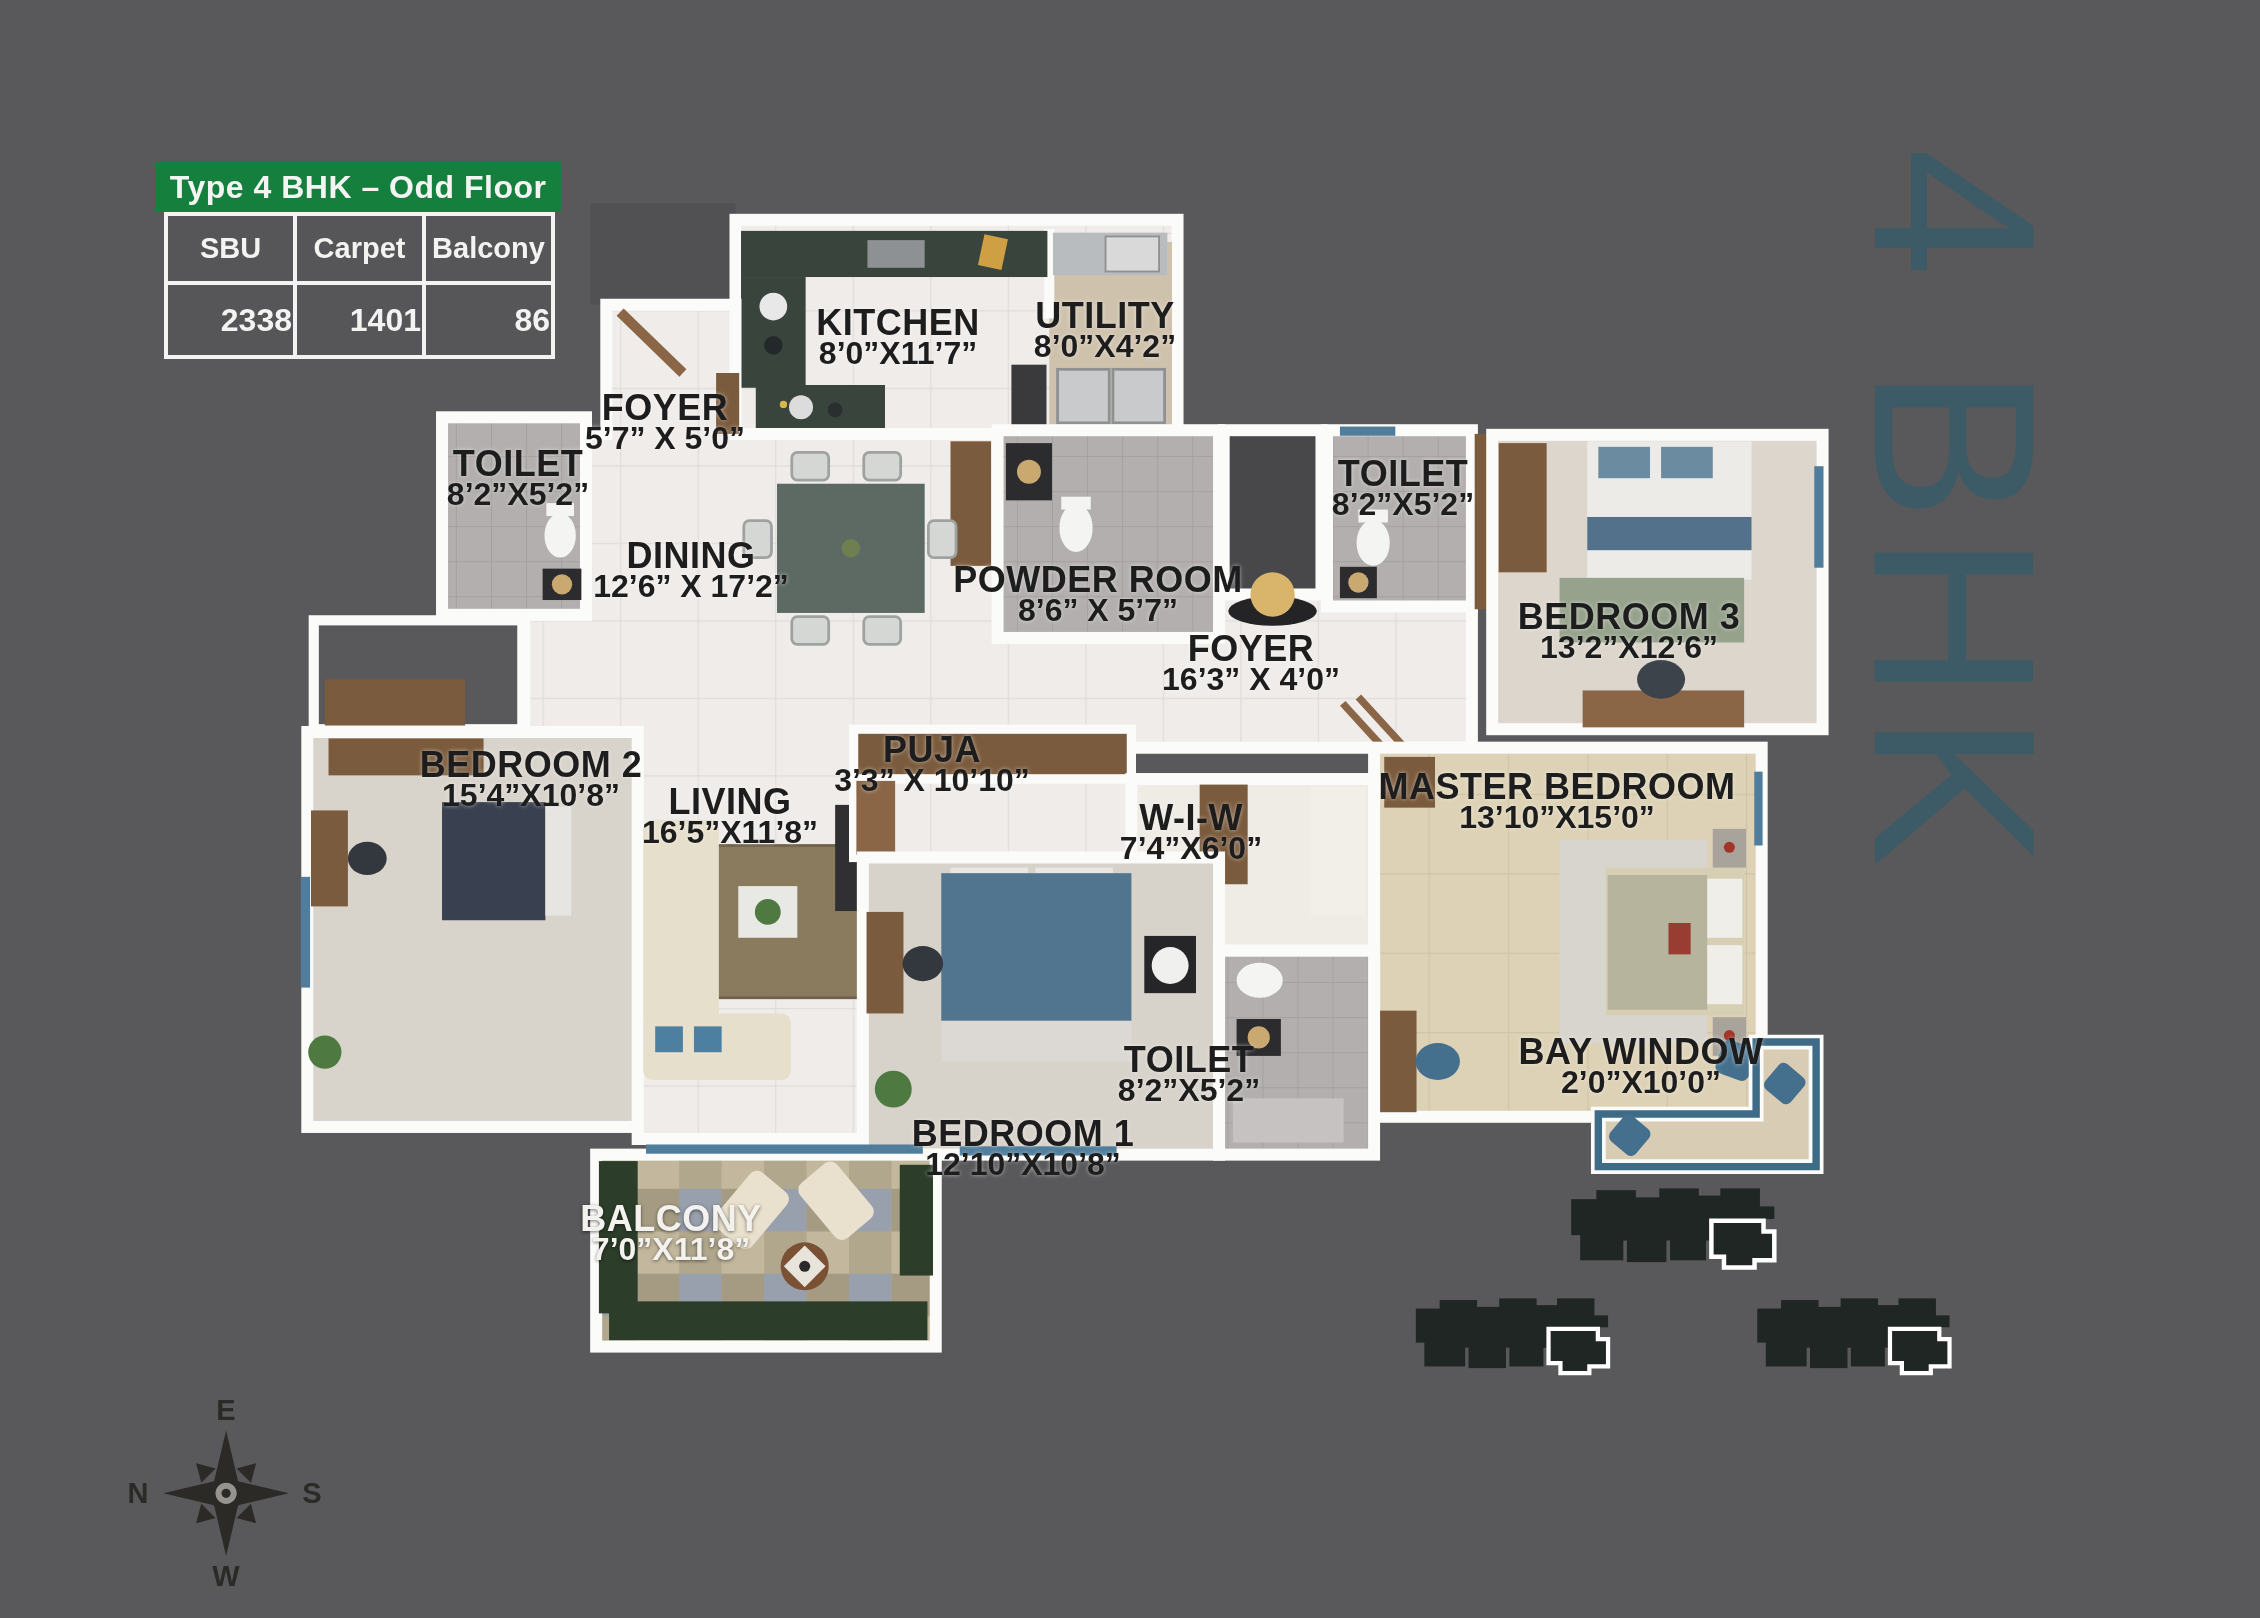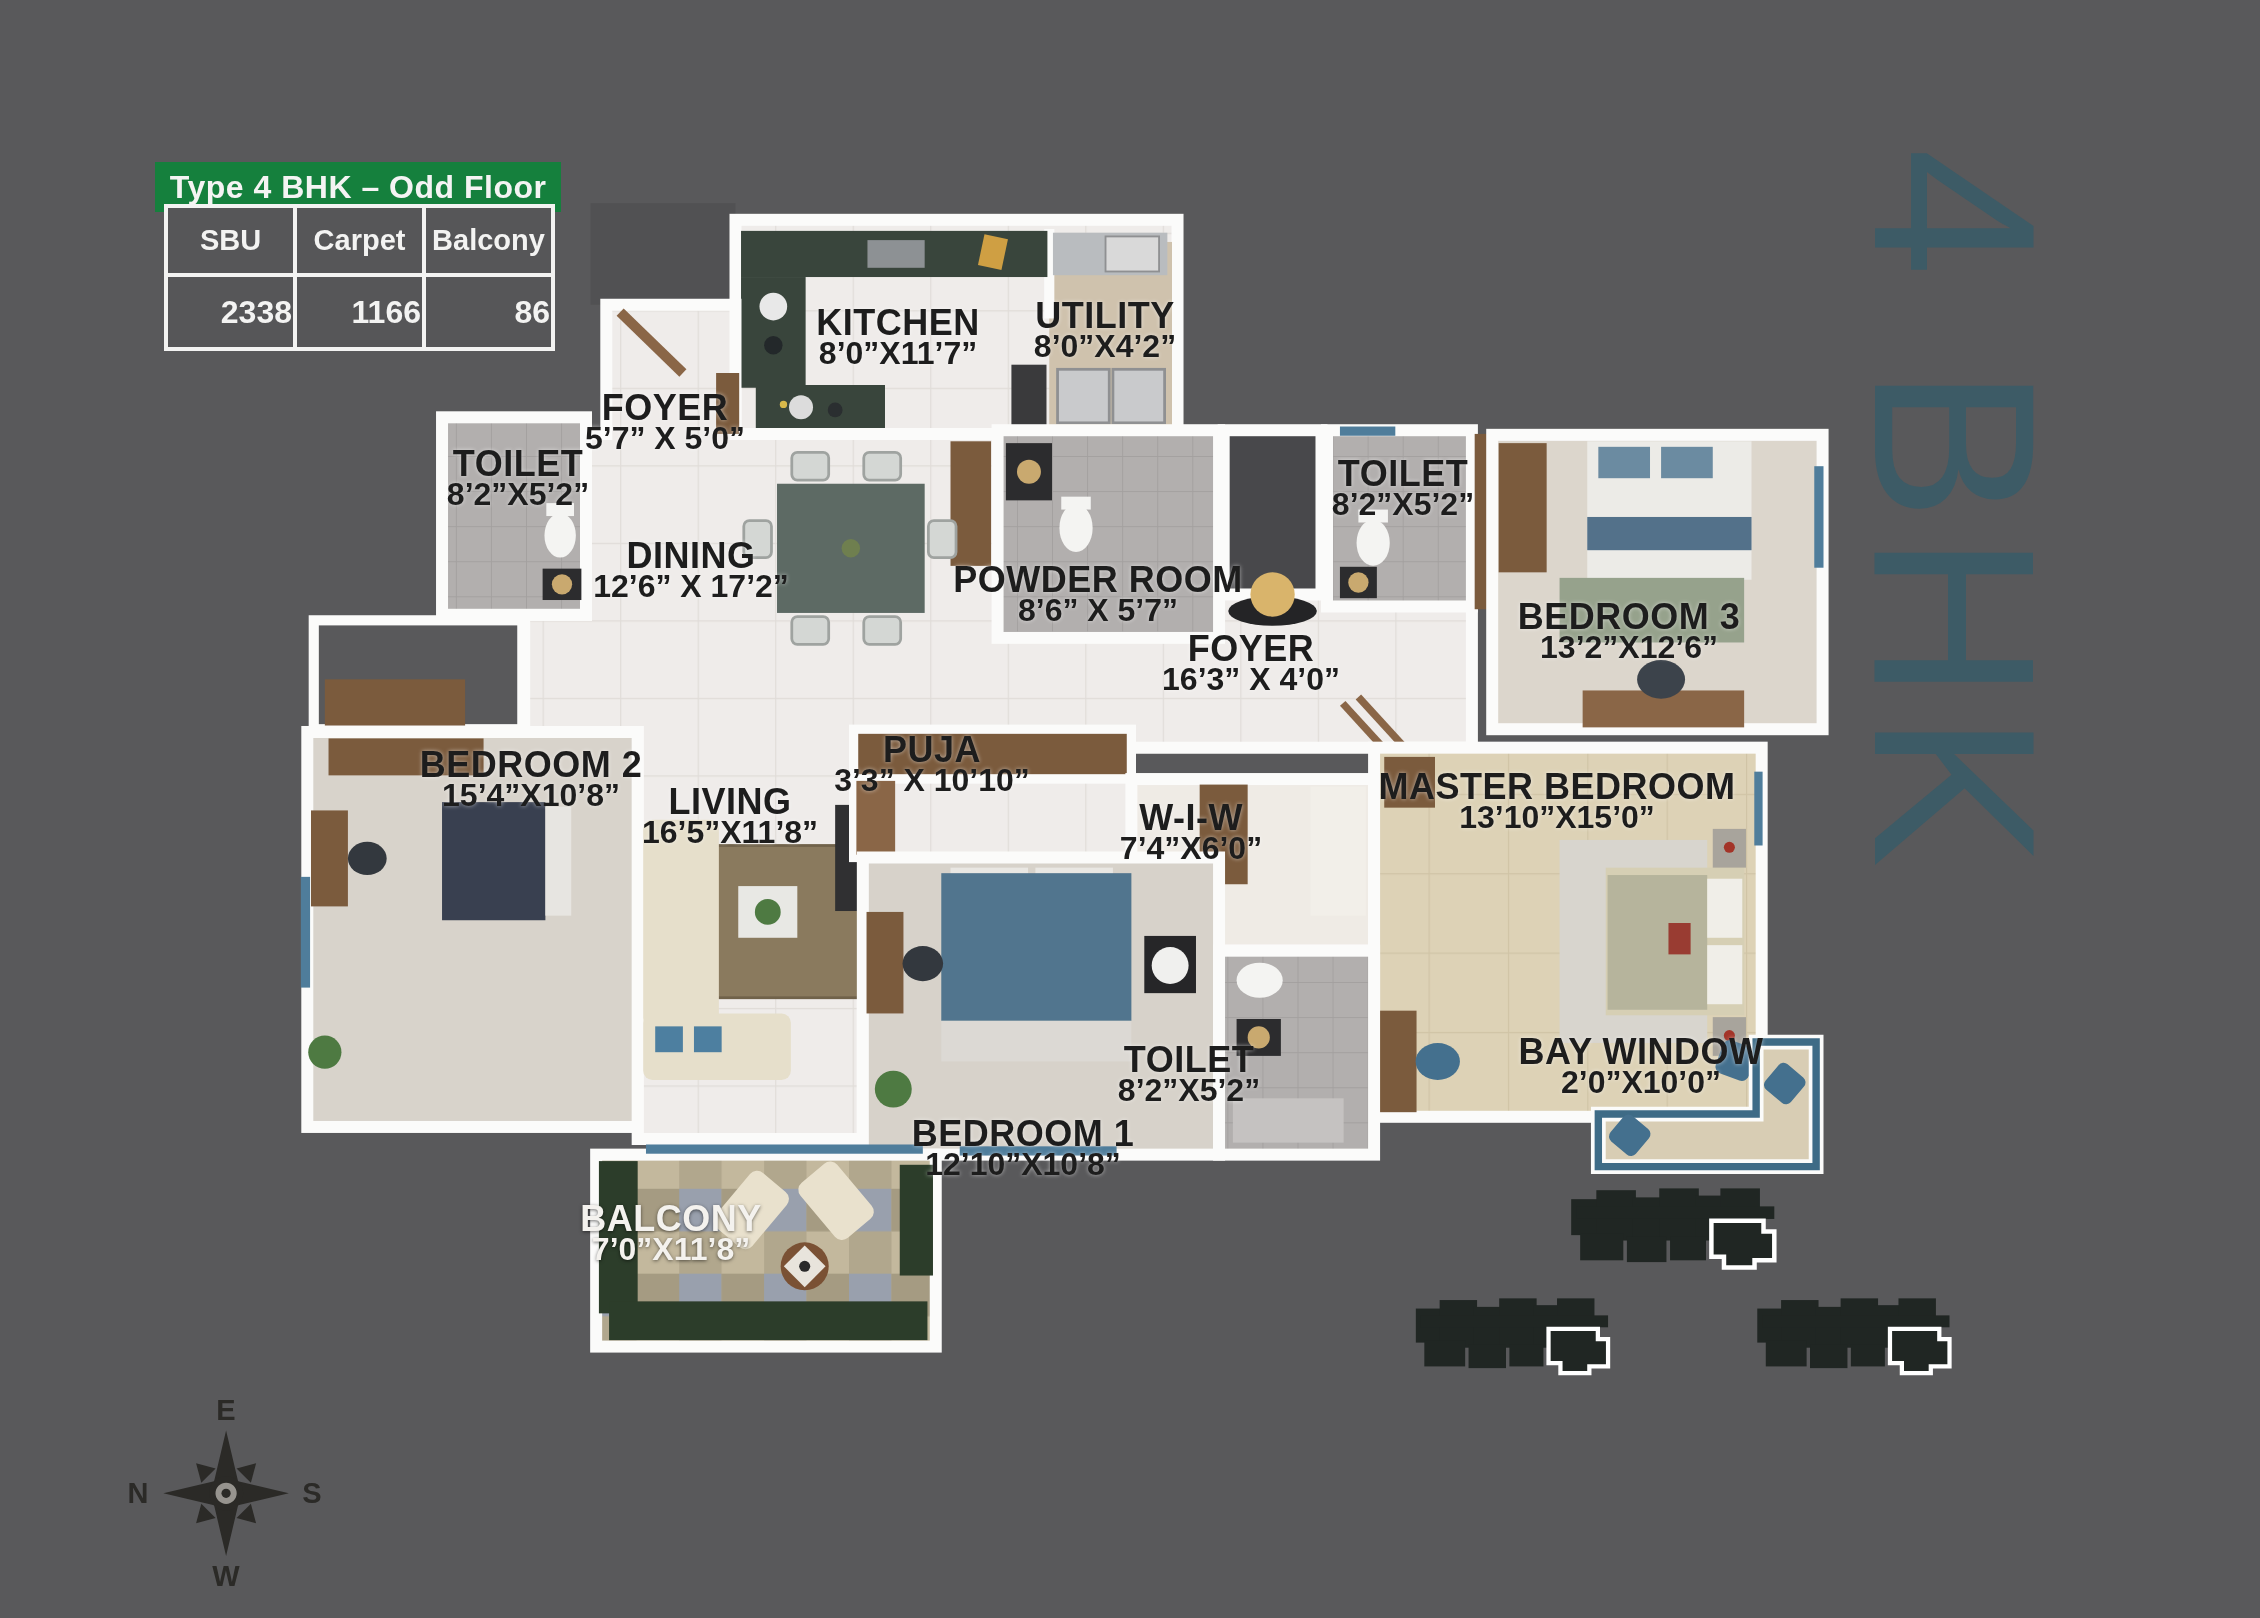--- a/index.html
+++ b/index.html
@@ -2,21 +2,21 @@
 <html style="font-size:14.8px"><head>
 <meta charset="utf-8">
 <style>
   html,body{margin:0;padding:0;background:#59595b;}
   .canvas{position:relative;width:2260px;height:1619px;background:#59595b;overflow:hidden;
           font-family:"Liberation Sans",sans-serif;}
   
   .title-band{position:absolute;left:155px;top:162px;background:#15803d;padding:0 14.8px;
               height:50px;line-height:50px;font-size:32px;font-weight:bold;color:#f4f4f3;
               letter-spacing:0.5px;white-space:nowrap;}
-  .area-table{position:absolute;left:164px;top:204px;border-collapse:collapse;}
+  .area-table{position:absolute;left:164px;top:212px;border-collapse:collapse;}
   .area-table td{border:4.6px solid #f3f3f2;width:123px;text-align:center;color:#f3f3f2;
                  font-weight:bold;background:#565658;}
   .area-table .hrow td{height:63px;font-size:29px;}
   .area-table .vrow td{height:68px;font-size:32px;text-align:right;}
   
   .watermark{position:absolute;left:1832px;top:148px;height:1043px;writing-mode:vertical-rl;
              font-size:231px;letter-spacing:13px;color:#3d5b66;font-weight:400;z-index:0;
              line-height:245px;}
   
   .plan{position:absolute;left:0;top:0;z-index:1;}
@@ -298,21 +298,21 @@
   <div class="title-band">Type 4 BHK – Odd Floor</div>
   <table class="area-table">
     <tbody>
         <tr class="hrow">
       <td>SBU</td>
       <td>Carpet</td>
       <td>Balcony</td>
     </tr>
     <tr class="vrow">
       <td>2338</td>
-      <td>1166</td>
+      <td>1401</td>
       <td>86</td>
     </tr>
   </tbody>
     </table>
 
   <div class="room-label" style="left:898px;top:338px">
     <span class="rname">KITCHEN</span>
       <span class="rdims">8’0”X11’7”</span>
     </div>
   <div class="room-label" style="left:1105px;top:331px">

